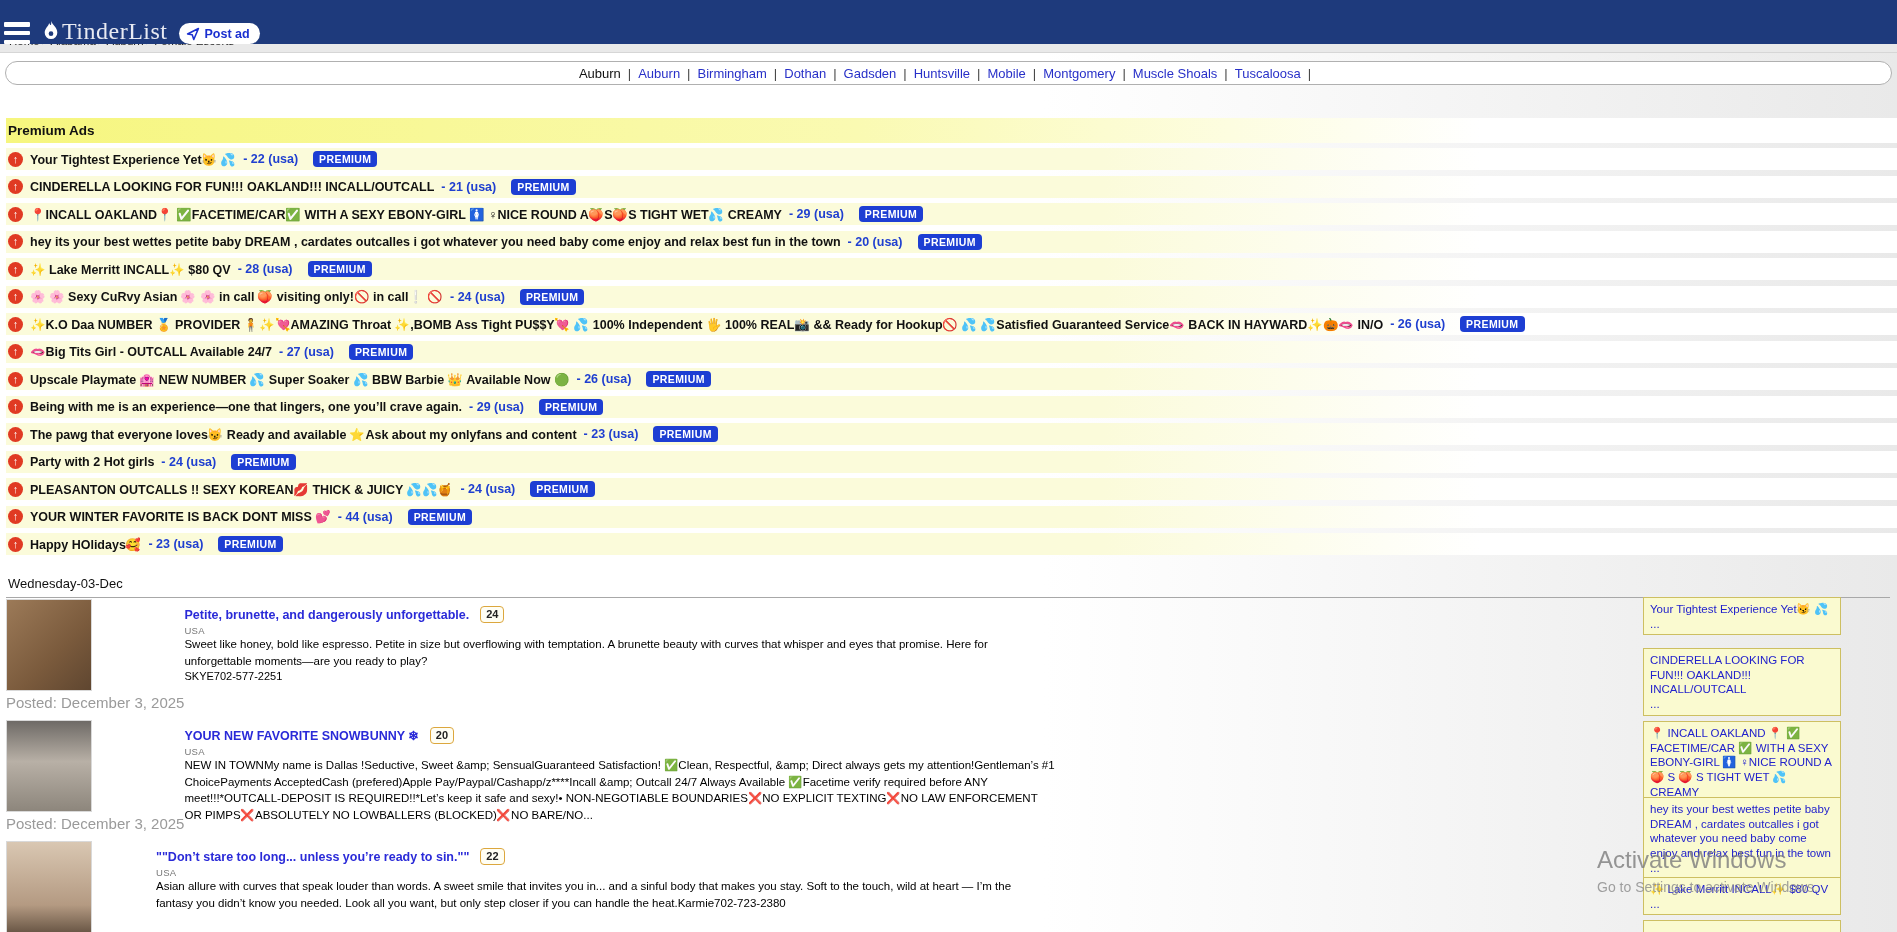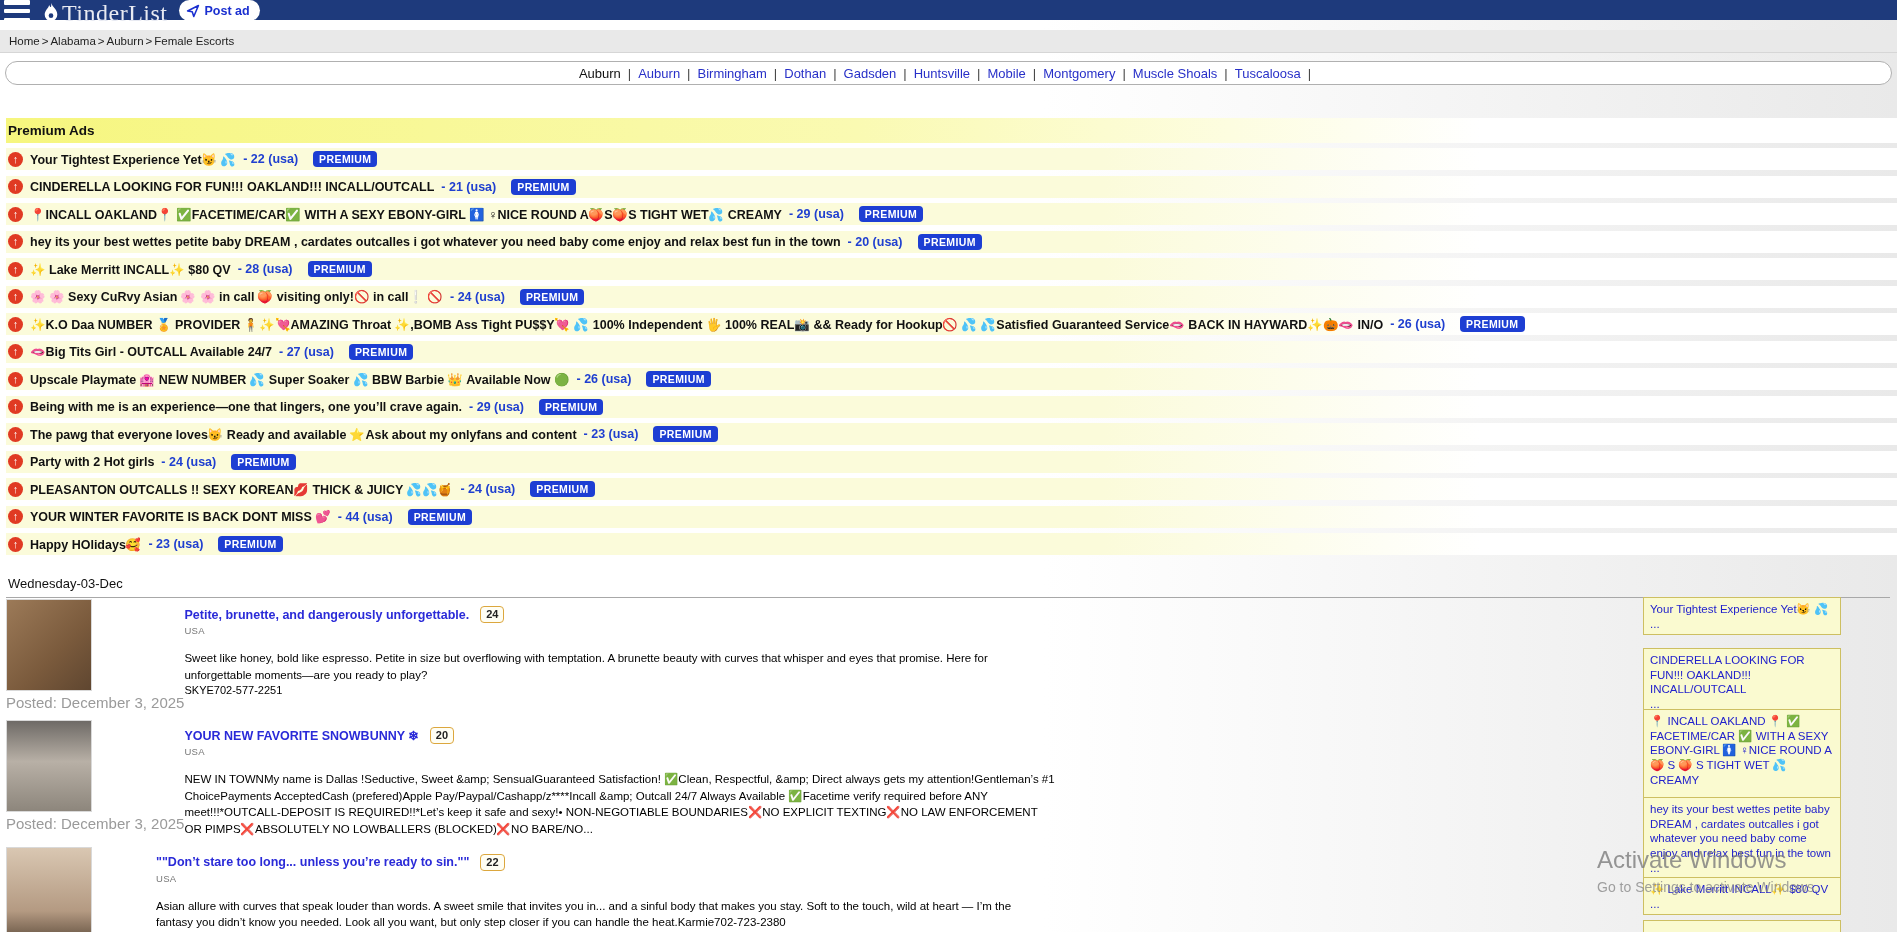--- a/index.html
+++ b/index.html
@@ -7,22 +7,22 @@
   body {
     position: relative;
     overflow: hidden;
     font-family: "Liberation Sans", sans-serif;
     background: linear-gradient(90deg,#ffffff 55%, #f7f7f7 72%, #e9e9e9 100%);
   }
   a { text-decoration: none; }
 
   
   .topbar {
-    position:absolute; top:0; left:0; width:100%; height:20px;
-    background:#1e3a7c; display:flex; align-items:flex-start; z-index:3;
+    position:absolute; top:0; left:0; width:100%; height:44px;
+    background:#1e3a7c; display:flex; align-items:flex-end; z-index:3;
   }
   .hamburger { width:26px; height:22px; margin-left:4px; display:flex; flex-direction:column; justify-content:space-between; cursor:pointer; }
   .hamburger span { display:block; height:4.5px; background:#fff; border-radius:1px; }
   .brand { display:flex; align-items:center; margin-left:12px; cursor:pointer; }
   .brand-icon { width:18px; height:22px; margin-right:2px; }
   .brand-name { font-family:"Liberation Serif", serif; font-size:24px; color:#e8eaf2; letter-spacing:0.5px; line-height:26px; }
   .post-ad {
     margin-left:12px; height:21px; background:#ffffff; border:none; border-radius:11px;
     padding:0 10px 0 7px; display:flex; align-items:center; gap:4px; cursor:pointer;
   }
@@ -95,36 +95,36 @@
   .listing:nth-of-type(4) .listing-photo { height:60px; background:repeating-linear-gradient(90deg,#c79a45 0 9px,#8a6527 9px 18px); }
   .listing-posted { font-size:15px; color:#9a9a9a; margin-top:3px; white-space:nowrap; }
   .listing-body { flex:1; padding-top:7px; }
   .listing-title-row { display:flex; align-items:center; gap:11px; }
   .listing-title-link { font-size:12.5px; color:#2a2ad8; cursor:pointer;font-weight:bold; }
   .age-badge {
     font-size:11px; font-weight:bold; color:#222; background:#fffef4;
     border:1px solid #dca73e; border-radius:4px; padding:0 5px; line-height:15px;
   }
   .listing-country { font-size:9.5px; color:#777; letter-spacing:0.3px; margin-top:2px; }
-  .listing-desc { font-size:11.5px; color:#000; line-height:1.45; width:872px; margin-top:14px; }
+  .listing-desc { font-size:11.5px; color:#000; line-height:1.45; width:872px; }
   .listing-line2 { font-size:11px; color:#000; line-height:1.45; }
   .listing-line2:empty, .listing-posted:empty, .listing-desc:empty { display:none; }
 
   
   .sidebar { position:absolute; top:597px; left:1643px; width:200px; height:335px; z-index:1; }
   .side-box {
     position:absolute; left:0; width:198px;
     background:#fafad0; border:1px solid #cdbf62; padding:4px 6px 3px;
     font-size:11.5px; line-height:1.28; color:#2222cc;
   }
   .side-box a { color:#2222cc; cursor:pointer; }
   .side-box .more { color:#2222cc; }
   .side-box:nth-of-type(1) { top:0; }
   .side-box:nth-of-type(2) { top:51px; }
-  .side-box:nth-of-type(3) { top:112px; }
+  .side-box:nth-of-type(3) { top:124px; }
   .side-box:nth-of-type(4) { top:200px; }
   .side-box:nth-of-type(5) { top:280px; min-height:31px; }
   .side-box:nth-of-type(6) { top:323px; min-height:40px; }
 
   
   .empty-ad-box {
     position:absolute; top:129px; left:1735px; width:116px; height:12px;
     background:#fff; border:1px solid #cfcfcf; border-radius:6px; z-index:1;
   }
   .watermark { position:absolute; top:846px; left:1597px; z-index:4; color:#7d7d7d; opacity:0.8; pointer-events:none; }

